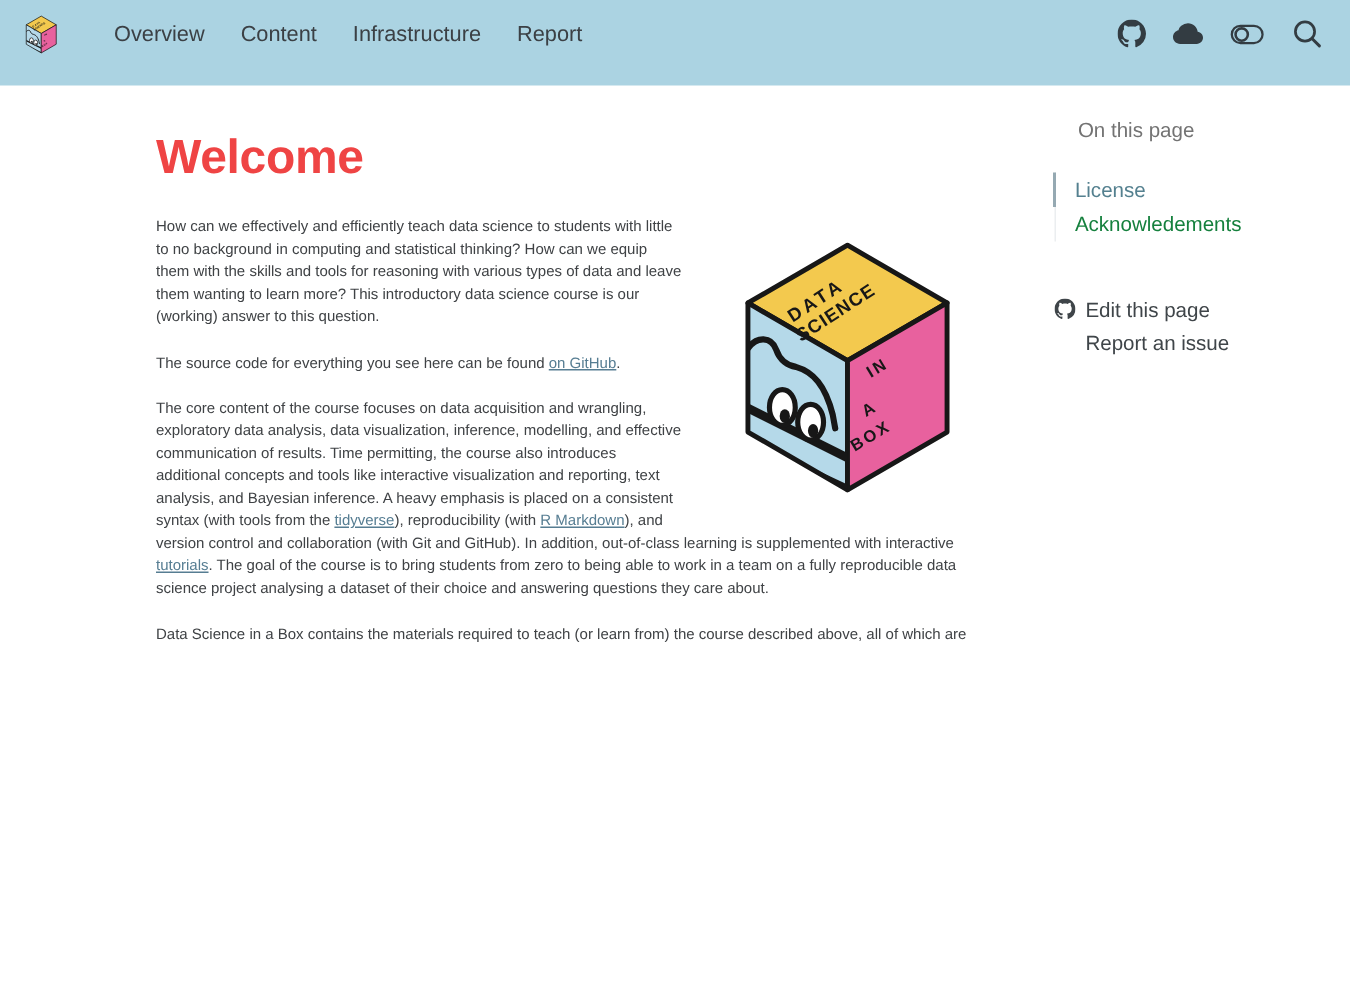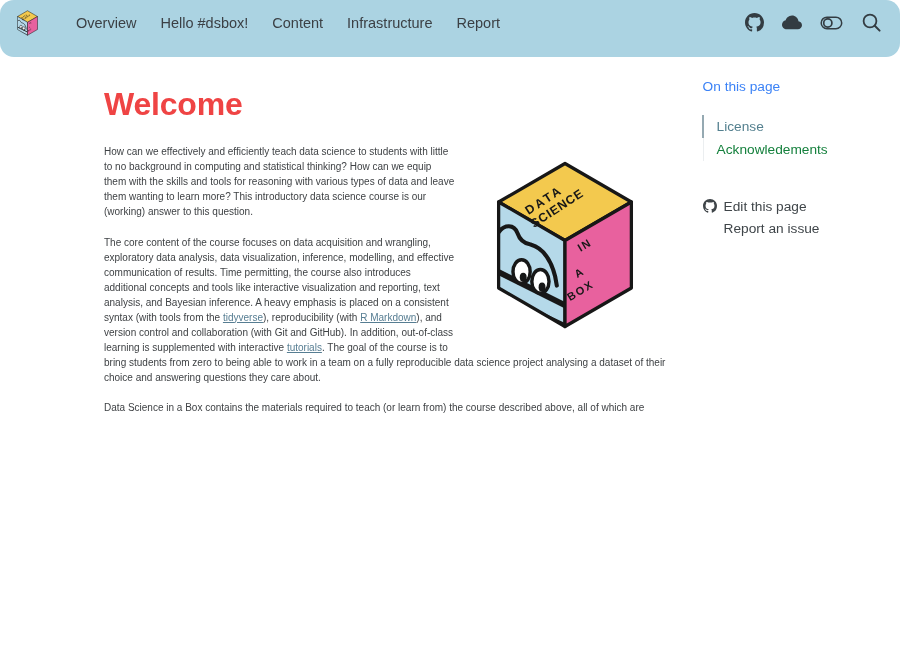--- a/index.html
+++ b/index.html
@@ -1,40 +1,40 @@
 <!DOCTYPE html>
 <html><head>
 <meta charset="utf-8">
 <style>
   html,body{margin:0;padding:0;width:900px;height:668px;overflow:hidden;background:#fff;
     font-family:"Liberation Sans","DejaVu Sans",sans-serif;}
   *{box-sizing:border-box;}
 
   
-  .site-header{height:57px;background:#abd3e2;display:flex;align-items:center;padding:0 18px 12px 15px;border-radius:14px;}
+  .site-header{height:57px;background:#abd3e2;display:flex;align-items:center;padding:0 18px 12px 15px;}
   .brand{display:flex;align-items:center;margin-right:12px;cursor:pointer;}
   .brand svg{display:block;}
   .top-nav{display:flex;align-items:center;margin-left:12px;}
   .nav-item{padding:8px 12px;font-size:14.5px;color:#3b4045;cursor:pointer;white-space:nowrap;}
   .header-icons{margin-left:auto;display:flex;align-items:center;gap:18px;}
   .hicon{display:flex;align-items:center;justify-content:center;cursor:pointer;color:#333c42;}
   .hicon svg{display:block;}
 
   
   .page{display:flex;align-items:flex-start;}
   .content{margin-left:104px;width:573px;padding-top:29px;}
   h1.page-title{margin:0 0 21px;font-size:32px;font-weight:700;color:#ef4444;letter-spacing:-0.2px;}
   .content p{margin:0 0 15.5px;font-size:10px;line-height:1.5;color:#3f4245;}
   a.inline-link{color:#567d92;text-decoration:underline;cursor:pointer;}
   figure.logo-float{float:right;width:164px;margin:8px 23px 16px 28px;padding:0;}
   figure.logo-float svg{display:block;width:164px;height:186px;}
 
   
   .toc{margin-left:33px;width:200px;padding-top:22px;font-size:13.7px;}
-  .toc-heading{color:#3b82f6;margin:0 0 9px;}
+  .toc-heading{color:#737373;margin:0 16px 9px;}
   .toc-list{list-style:none;margin:0;padding:0;border-left:1px solid #ebeef0;}
   .toc-list li{margin:0;}
   .toc-link{display:block;padding:4px 0 4px 13px;color:#15803d;text-decoration:none;cursor:pointer;}
   .toc-link.active{color:#54808f;border-left:2px solid #95a9b2;margin-left:-1.5px;padding-left:12.5px;margin-top:21px;}
   .toc-actions{margin-top:34px;}
   .toc-action{display:flex;align-items:center;gap:7px;padding:3.5px 0;color:#3f4549;cursor:pointer;}
   .toc-action .aicon{width:14px;height:14px;flex:0 0 14px;color:#3f4549;}
   .toc-action.no-icon{padding-left:21px;}
 </style>
 </head>
@@ -68,21 +68,20 @@
 </svg>
 
 <header class="site-header">
   <div class="brand">
     <svg width="25" height="28" viewBox="0 0 200 227">
       <use href="#cube-art"></use>
     </svg>
   </div>
   <nav class="top-nav">
     <div class="nav-item">Overview</div>
-    <div class="nav-item">Hello #dsbox!</div>
     <div class="nav-item">Content</div>
     <div class="nav-item">Infrastructure</div>
     <div class="nav-item">Report</div>
   </nav>
   <div class="header-icons">
     <span class="hicon">
       <svg width="19" height="19" viewBox="0 0 16 16" fill="currentColor">
         <path d="M8 0C3.58 0 0 3.58 0 8c0 3.54 2.29 6.53 5.47 7.59.4.07.55-.17.55-.38 0-.19-.01-.82-.01-1.49-2.01.37-2.53-.49-2.69-.94-.09-.23-.48-.94-.82-1.13-.28-.15-.68-.52-.01-.53.63-.01 1.08.58 1.23.82.72 1.21 1.87.87 2.33.66.07-.52.28-.87.51-1.07-1.78-.2-3.64-.89-3.64-3.95 0-.87.31-1.59.82-2.15-.08-.2-.36-1.02.08-2.12 0 0 .67-.21 2.2.82.64-.18 1.32-.27 2-.27.68 0 1.36.09 2 .27 1.53-1.04 2.2-.82 2.2-.82.44 1.1.16 1.92.08 2.12.51.56.82 1.27.82 2.15 0 3.07-1.87 3.75-3.65 3.95.29.25.54.73.54 1.48 0 1.07-.01 1.93-.01 2.2 0 .21.15.46.55.38A8.012 8.012 0 0 0 16 8c0-4.42-3.58-8-8-8z"></path>
       </svg>
     </span>
@@ -111,20 +110,21 @@
   <main class="content">
     <h1 class="page-title">Welcome</h1>
 
     <figure class="logo-float">
       <svg viewBox="0 0 200 227">
           <use href="#cube-art"></use>
         </svg>
     </figure>
 
     <p><span>How can we effectively and efficiently teach data science to students with little to no background in computing and statistical thinking? How can we equip them with the skills and tools for reasoning with various types of data and leave them wanting to learn more? This introductory data science course is our (working) answer to this question.</span></p>
+    <p><span>The source code for everything you see here can be found </span><a class="inline-link">on GitHub</a><span>.</span></p>
     <p><span>The core content of the course focuses on data acquisition and wrangling, exploratory data analysis, data visualization, inference, modelling, and effective communication of results. Time permitting, the course also introduces additional concepts and tools like interactive visualization and reporting, text analysis, and Bayesian inference. A heavy emphasis is placed on a consistent syntax (with tools from the </span><a class="inline-link">tidyverse</a><span>), reproducibility (with </span><a class="inline-link">R Markdown</a><span>), and version control and collaboration (with Git and GitHub). In addition, out-of-class learning is supplemented with interactive </span><a class="inline-link">tutorials</a><span>. The goal of the course is to bring students from zero to being able to work in a team on a fully reproducible data science project analysing a dataset of their choice and answering questions they care about.</span></p>
     <p><span>Data Science in a Box contains the materials required to teach (or learn from) the course described above, all of which are </span></p>
   </main>
 
   <aside class="toc">
     <div class="toc-heading">On this page</div>
     <ul class="toc-list">
       <li>
           <a class="toc-link active">License</a>
         </li>

